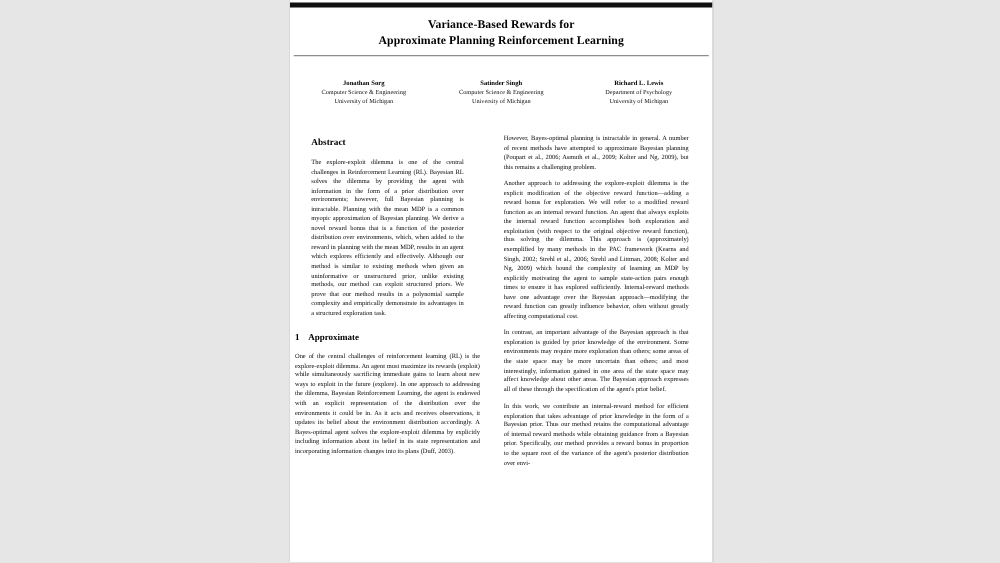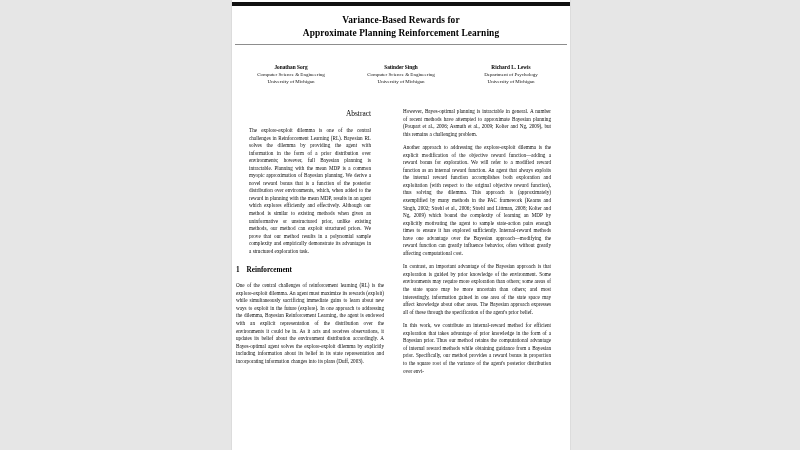--- a/index.html
+++ b/index.html
@@ -96,22 +96,22 @@
     width: 148px;
     height: 342px;
     overflow: hidden;
   }
   .col-left  { left: 4px; }
   .col-right { left: 171px; }
   .abstract-block {
     padding: 0 13px;
   }
   .abstract-heading {
-    text-align: right;
-    font-weight: normal;
+    text-align: left;
+    font-weight: bold;
     font-size: 7.4px;
     line-height: 11px;
     margin-bottom: 8px;
     color: #000;
   }
   p.body-text {
     margin: 0 0 6px 0;
     font-size: 5.15px;
     line-height: 7.55px;
     text-align: justify;
@@ -164,21 +164,21 @@
 
     <div class="columns">
 
       <div class="col col-left">
         <div class="abstract-block">
           <div class="abstract-heading">Abstract</div>
           <p class="body-text">The explore-exploit dilemma is one of the central challenges in Reinforcement Learning (RL). Bayesian RL solves the dilemma by providing the agent with information in the form of a prior distribution over environments; however, full Bayesian planning is intractable. Planning with the mean MDP is a common myopic approximation of Bayesian planning. We derive a novel reward bonus that is a function of the posterior distribution over environments, which, when added to the reward in planning with the mean MDP, results in an agent which explores efficiently and effectively. Although our method is similar to existing methods when given an uninformative or unstructured prior, unlike existing methods, our method can exploit structured priors. We prove that our method results in a polynomial sample complexity and empirically demonstrate its advantages in a structured exploration task.</p>
         </div>
 
         <div class="section-heading">
-          <span class="num">1</span><span>Reinforcement</span>
+          <span class="num">1</span><span>Approximate</span>
         </div>
 
         <p class="body-text">One of the central challenges of reinforcement learning (RL) is the explore-exploit dilemma. An agent must maximize its rewards (exploit) while simultaneously sacrificing immediate gains to learn about new ways to exploit in the future (explore). In one approach to addressing the dilemma, Bayesian Reinforcement Learning, the agent is endowed with an explicit representation of the distribution over the environments it could be in. As it acts and receives observations, it updates its belief about the environment distribution accordingly. A Bayes-optimal agent solves the explore-exploit dilemma by explicitly including information about its belief in its state representation and incorporating information changes into its plans (Duff, 2003).</p>
       </div>
 
       <div class="col col-right">
         <p class="body-text">However, Bayes-optimal planning is intractable in general. A number of recent methods have attempted to approximate Bayesian planning (Poupart et al., 2006; Asmuth et al., 2009; Kolter and Ng, 2009), but this remains a challenging problem.</p>
         <p class="body-text">Another approach to addressing the explore-exploit dilemma is the explicit modification of the objective reward function—adding a reward bonus for exploration. We will refer to a modified reward function as an internal reward function. An agent that always exploits the internal reward function accomplishes both exploration and exploitation (with respect to the original objective reward function), thus solving the dilemma. This approach is (approximately) exemplified by many methods in the PAC framework (Kearns and Singh, 2002; Strehl et al., 2006; Strehl and Littman, 2008; Kolter and Ng, 2009) which bound the complexity of learning an MDP by explicitly motivating the agent to sample state-action pairs enough times to ensure it has explored sufficiently. Internal-reward methods have one advantage over the Bayesian approach—modifying the reward function can greatly influence behavior, often without greatly affecting computational cost.</p>
         <p class="body-text">In contrast, an important advantage of the Bayesian approach is that exploration is guided by prior knowledge of the environment. Some environments may require more exploration than others; some areas of the state space may be more uncertain than others; and most interestingly, information gained in one area of the state space may affect knowledge about other areas. The Bayesian approach expresses all of these through the specification of the agent's prior belief.</p>
         <p class="body-text">In this work, we contribute an internal-reward method for efficient exploration that takes advantage of prior knowledge in the form of a Bayesian prior. Thus our method retains the computational advantage of internal reward methods while obtaining guidance from a Bayesian prior. Specifically, our method provides a reward bonus in proportion to the square root of the variance of the agent's posterior distribution over envi-</p>

